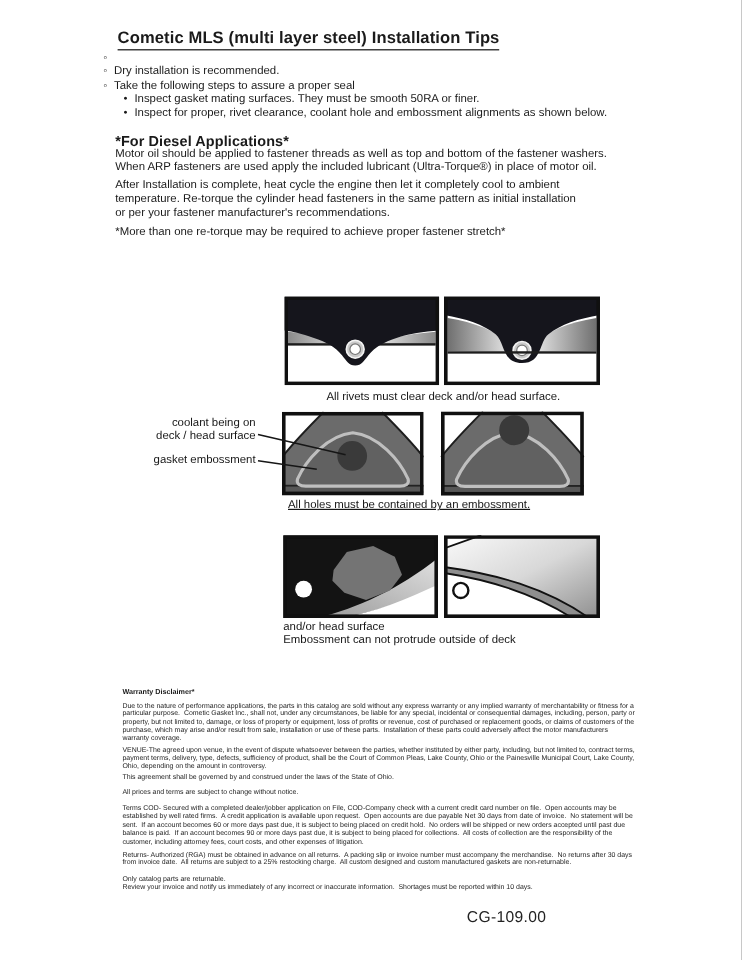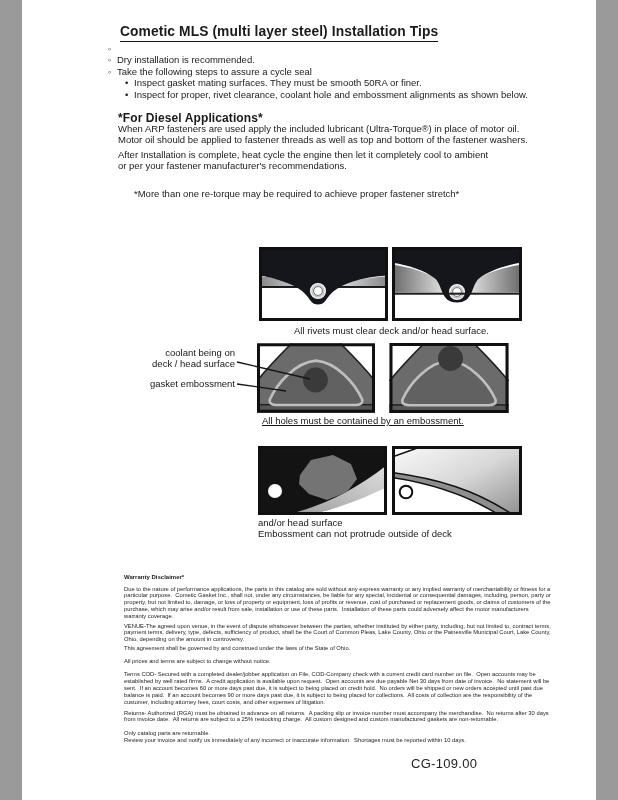--- a/index.html
+++ b/index.html
@@ -1,17 +1,17 @@
 <!DOCTYPE html>
 <html><head>
 <meta charset="utf-8">
 <style>
   html,body{margin:0;padding:0;background:#9a9a9a;}
   .page{
-    position:relative;width:574px;height:800px;margin:0 auto;background:#ffffff;
+    position:relative;width:618px;height:800px;margin:0 auto;background:#ffffff;
     font-family:"Liberation Sans",sans-serif;color:#1a1a1a;overflow:hidden;
   }
   .abs{position:absolute;}
   .title{font-weight:bold;font-size:13.8px;letter-spacing:.1px;border-bottom:1.7px solid #111;padding-bottom:2px;}
   .bullets{font-size:9.5px;line-height:11.4px;}
   .brow{display:flex;}
   .bmark{width:9px;flex:0 0 9px;}
   .sub{margin-left:17px;}
   .h2{font-weight:bold;font-size:12px;letter-spacing:.1px;text-align:center;}
   .body{font-size:9.5px;line-height:11.3px;}
@@ -33,42 +33,43 @@
   <div class="abs bullets" style="left:86px;top:43px;width:470px;">
     <div class="brow">
         <span class="bmark">◦</span>
       </div>
     <div class="brow">
         <span class="bmark">◦</span>
         <span>Dry installation is recommended.</span>
       </div>
     <div class="brow">
         <span class="bmark">◦</span>
-        <span>Take the following steps to assure a cycle seal</span>
+        <span>Take the following steps to assure a proper seal</span>
       </div>
     <div class="brow sub">
         <span class="bmark">•</span>
         <span>Inspect gasket mating surfaces.  They must be smooth 50RA or finer.</span>
       </div>
     <div class="brow sub">
         <span class="bmark">•</span>
         <span>Inspect for proper, rivet clearance, coolant hole and embossment alignments as shown below.</span>
       </div>
   </div>
 
   <div class="abs h2" style="left:96px;top:111px;">*For Diesel Applications*</div>
   <div class="abs body" style="left:96px;top:122.5px;width:440px;">
+    <div>Motor oil should be applied to fastener threads as well as top and bottom of the fastener washers.</div>
     <div>When ARP fasteners are used apply the included lubricant (Ultra-Torque®) in place of motor oil.</div>
-    <div>Motor oil should be applied to fastener threads as well as top and bottom of the fastener washers.</div>
   </div>
   <div class="abs body" style="left:96px;top:149px;width:440px;">
     <div>After Installation is complete, heat cycle the engine then let it completely cool to ambient</div>
+    <div>temperature. Re-torque the cylinder head fasteners in the same pattern as initial installation</div>
     <div>or per your fastener manufacturer's recommendations.</div>
   </div>
-  <div class="abs body" style="left:96px;top:187.5px;margin-left:16px;">*More than one re-torque may be required to achieve proper fastener stretch*</div>
+  <div class="abs body" style="left:96px;top:187.5px;">*More than one re-torque may be required to achieve proper fastener stretch*</div>
 
   <div class="abs dlabel" style="left:237px;top:231px;width:129px;">RIGHT</div>
   <div class="abs dlabel" style="left:370px;top:231px;width:130px;">WRONG</div>
 
   <svg class="abs" style="left:237px;top:247px;" width="129" height="74" viewBox="0 0 129 74">
     <defs>
       <linearGradient id="g1l" x1="0" y1="0" x2="1" y2="0">
           <stop offset="0" stop-color="#8a8a8a"></stop>
           <stop offset="1" stop-color="#e2e2e2"></stop>
         </linearGradient>

